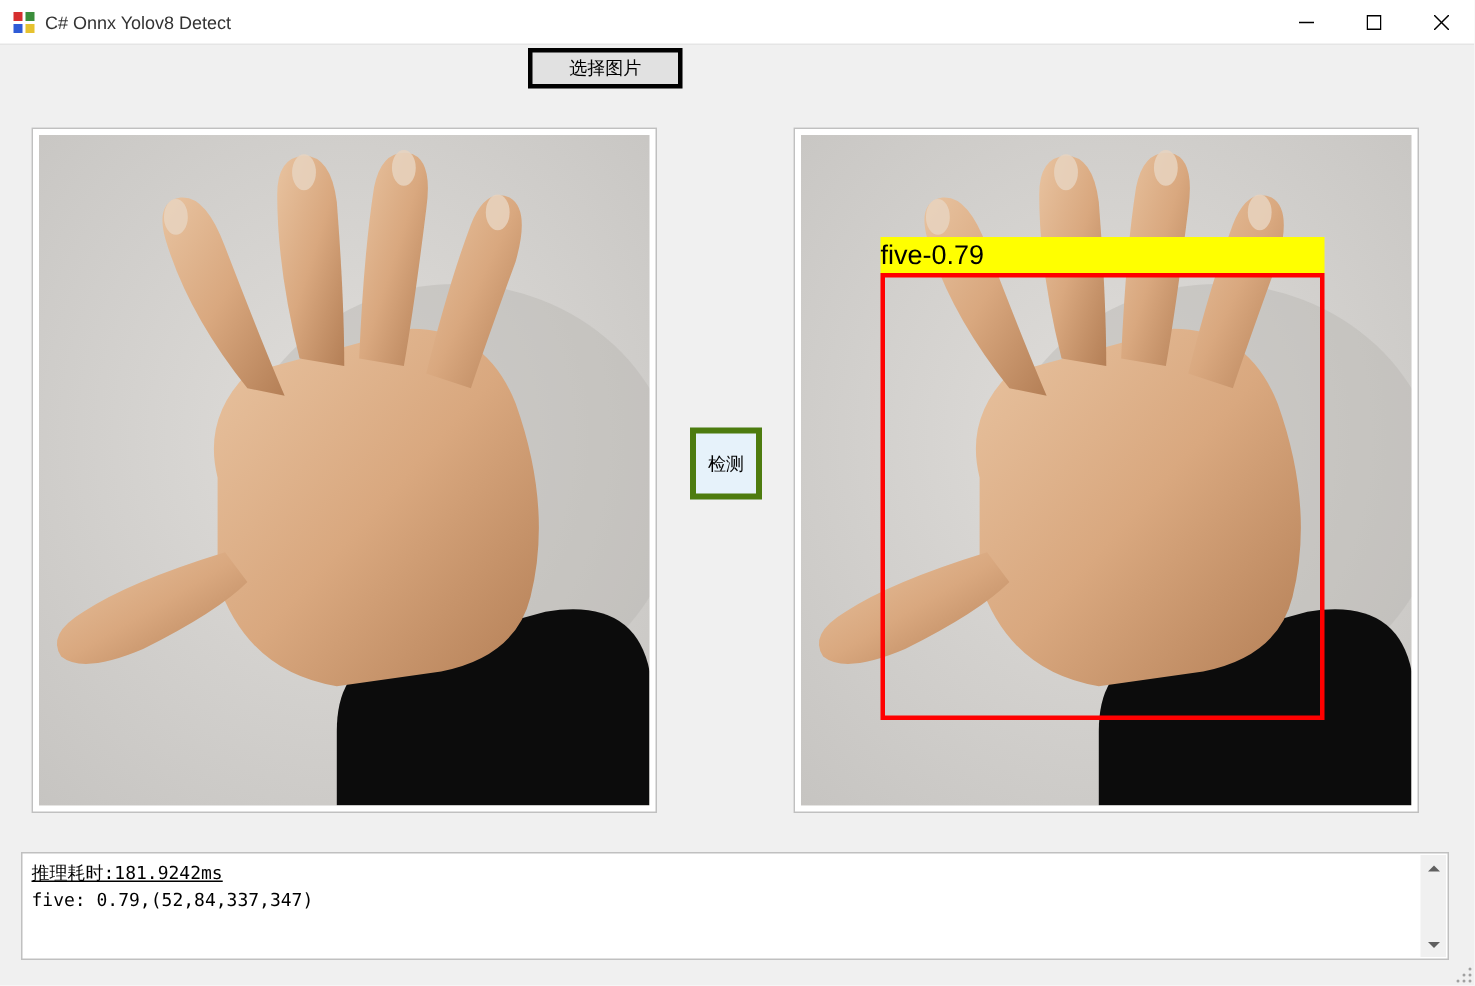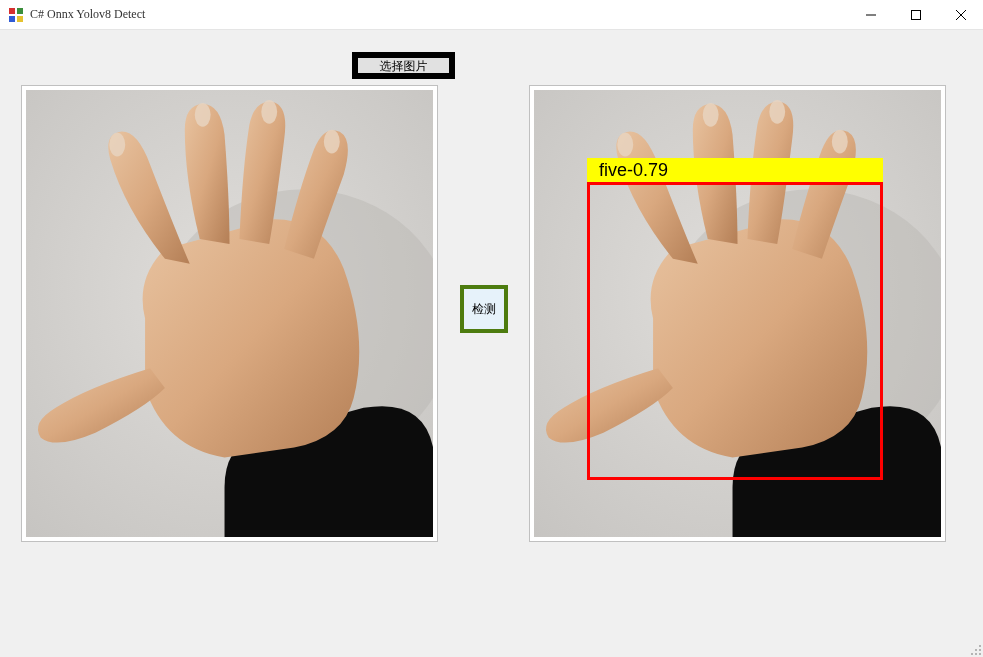--- a/index.html
+++ b/index.html
@@ -16,21 +16,20 @@
       position: relative;
     }
     .titlebar {
       height: 30px;
       background: #ffffff;
       border-bottom: 1px solid #e5e5e5;
       display: flex;
       align-items: center;
       padding: 11px 8px;
       position: relative;
-      font-family: Liberation Serif, serif;
     }
     .app-icon {
       width: 16px;
       height: 16px;
       margin-right: 6px;
       display: inline-block;
     }
     .app-icon svg { width: 16px; height: 16px; }
     .title-text {
       font-size: 12px;
@@ -55,25 +54,25 @@
     .client-area {
       position: relative;
       width: 100%;
       height: calc(100% - 30px);
       background: #f0f0f0;
       padding: 8px;
     }
     .select-img-btn {
       position: absolute;
       left: 352px;
-      top: 22px;
+      top: 2px;
       width: 103px;
       height: 27px;
       background: #e1e1e1;
-      border: 6px solid #000000;
+      border: 3px solid #000000;
       font-size: 12px;
       font-family: inherit;
       cursor: pointer;
     }
     .image-panel {
       position: absolute;
       width: 417px;
       height: 457px;
       background: #ffffff;
       border: 1px solid #c0c0c0;
@@ -110,21 +109,21 @@
     .bbox-label {
       position: absolute;
       left: 53px;
       top: 68px;
       width: 296px;
       height: 24px;
       background: #ffff00;
       color: #000;
       font-size: 18px;
       font-family: "Segoe UI", sans-serif;
-      padding: 0 12px;
+      padding: 0 0;
       display: flex;
       align-items: center;
     }
     .bbox-rect {
       position: absolute;
       left: 53px;
       top: 92px;
       width: 296px;
       height: 298px;
       border: 3px solid #ff0000;
@@ -272,20 +271,36 @@
         <ellipse cx="92" cy="55" rx="8" ry="12" fill="#e8d4c0" opacity="0.85"></ellipse>
         <ellipse cx="178" cy="25" rx="8" ry="12" fill="#e8d4c0" opacity="0.85"></ellipse>
         <ellipse cx="245" cy="22" rx="8" ry="12" fill="#e8d4c0" opacity="0.85"></ellipse>
         <ellipse cx="308" cy="52" rx="8" ry="12" fill="#e8d4c0" opacity="0.85"></ellipse>
       </svg>
       <div class="bbox-label">five-0.79</div>
       <div class="bbox-rect"></div>
     </div>
   </div>
 
+  <div class="output-panel">
+    <div class="output-line first">推理耗时:181.9242ms</div>
+    <div class="output-line">five: 0.79,(52,84,337,347)</div>
+    <div class="scrollbar-track">
+      <div class="scroll-arrow">
+        <svg viewBox="0 0 8 8">
+            <path d="M0 6 L4 2 L8 6 Z" fill="#606060"></path>
+          </svg>
+      </div>
+      <div class="scroll-arrow down">
+        <svg viewBox="0 0 8 8">
+            <path d="M0 2 L4 6 L8 2 Z" fill="#606060"></path>
+          </svg>
+      </div>
+    </div>
+  </div>
 
 
   <div class="corner-grip">
     <svg viewBox="0 0 14 14">
       <circle cx="11" cy="3" r="1" fill="#a0a0a0"></circle>
       <circle cx="7" cy="7" r="1" fill="#a0a0a0"></circle>
       <circle cx="11" cy="7" r="1" fill="#a0a0a0"></circle>
       <circle cx="3" cy="11" r="1" fill="#a0a0a0"></circle>
       <circle cx="7" cy="11" r="1" fill="#a0a0a0"></circle>
       <circle cx="11" cy="11" r="1" fill="#a0a0a0"></circle>

